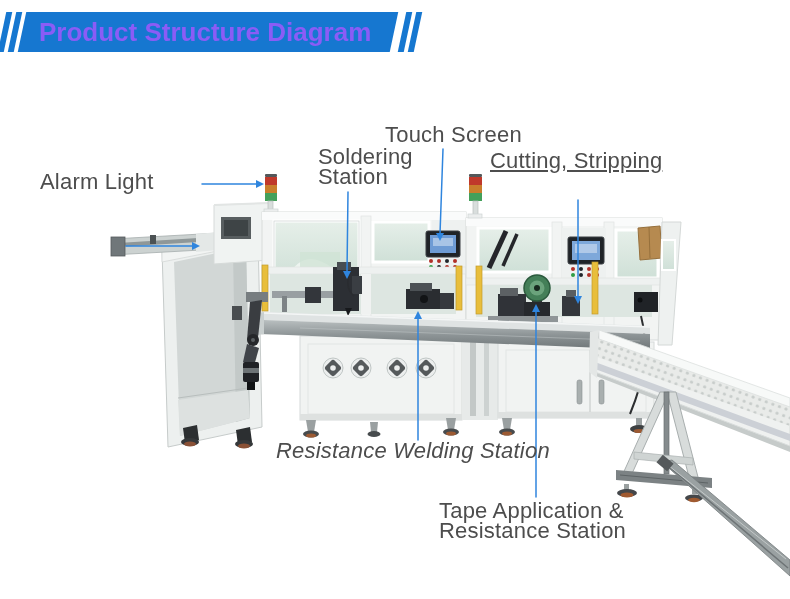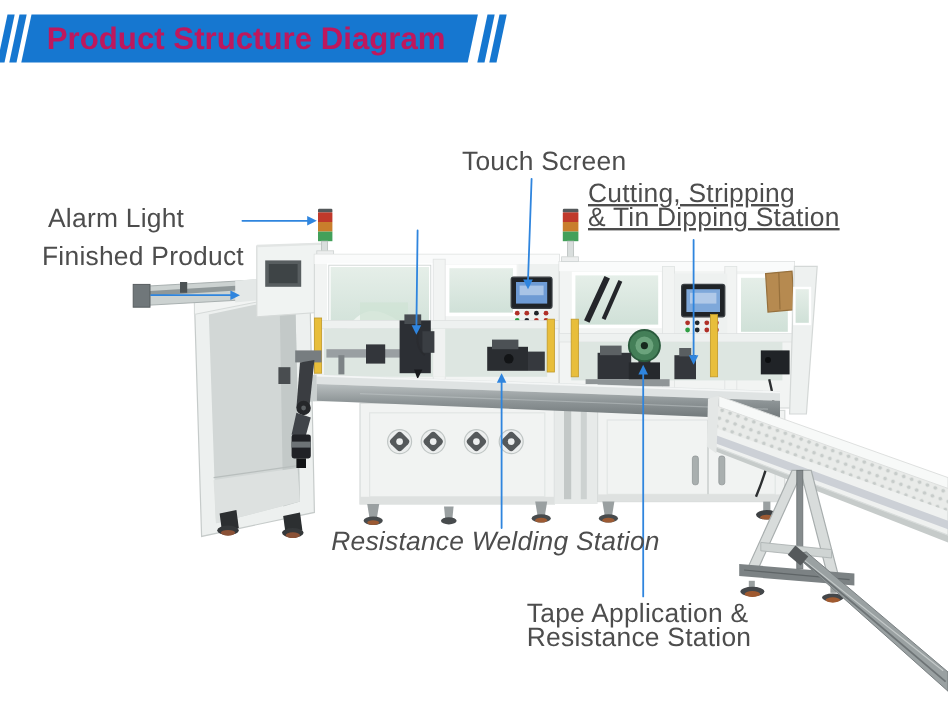--- a/index.html
+++ b/index.html
@@ -5,21 +5,21 @@
   html,body{margin:0;padding:0;background:#ffffff;}
   #stage{position:relative;width:790px;height:599px;background:#ffffff;overflow:hidden;
          font-family:"Liberation Sans",sans-serif;}
   
   .banner-main{position:absolute;left:22px;top:12px;width:372px;height:40px;
                background:#1677d0;transform:skewX(-12deg);}
   .banner-slash{position:absolute;top:12px;width:6px;height:40px;background:#1677d0;
                 transform:skewX(-12deg);}
   .sl1{left:2px;} .sl2{left:12px;} .sr1{left:402px;} .sr2{left:412px;}
   .banner-title{position:absolute;left:39px;top:12px;height:48px;line-height:41px;
-                font-size:26px;font-weight:700;color:#be185d;letter-spacing:0px;white-space:nowrap;}
+                font-size:26px;font-weight:700;color:#8b5cf6;letter-spacing:0px;white-space:nowrap;}
   
   .label{position:absolute;font-size:22px;line-height:20px;color:#4d4d4d;
          letter-spacing:0.2px;white-space:nowrap;}
   .lbl-alarm{left:40px;top:172px;width:158px;text-align:left;}
   .lbl-finished{left:35px;top:204px;}
   .lbl-soldering{left:318px;top:147px;}
   .lbl-touch{left:385px;top:125px;}
   .lbl-cutting{left:490px;top:151px;text-decoration:underline;}
   .lbl-welding{left:276px;top:441px;font-style:italic;}
   .lbl-tape{left:439px;top:501px;}
@@ -354,28 +354,30 @@
 
       <line x1="536" y1="497" x2="536" y2="311" stroke="#2f85de" stroke-width="1.5"></line>
       <polygon points="532,312 540,312 536,304" fill="#2f85de"></polygon>
     </g>
   </svg>
 
   <div class="label lbl-alarm">
     <span>Alarm Light</span>
   </div>
   <div class="label lbl-finished">
-    <div>Finished Product</div>
+  </div>
+  <div class="label lbl-soldering">
+    <div>Soldering</div>
+    <div>Station</div>
   </div>
   <div class="label lbl-touch">
     <span>Touch Screen</span>
   </div>
   <div class="label lbl-cutting">
     <div>Cutting, Stripping</div>
-    <div>&amp; Tin Dipping Station</div>
   </div>
   <div class="label lbl-welding">
     <span>Resistance Welding Station</span>
   </div>
   <div class="label lbl-tape">
     <div>Tape Application &amp;</div>
     <div>Resistance Station</div>
   </div>
 
 </div>

